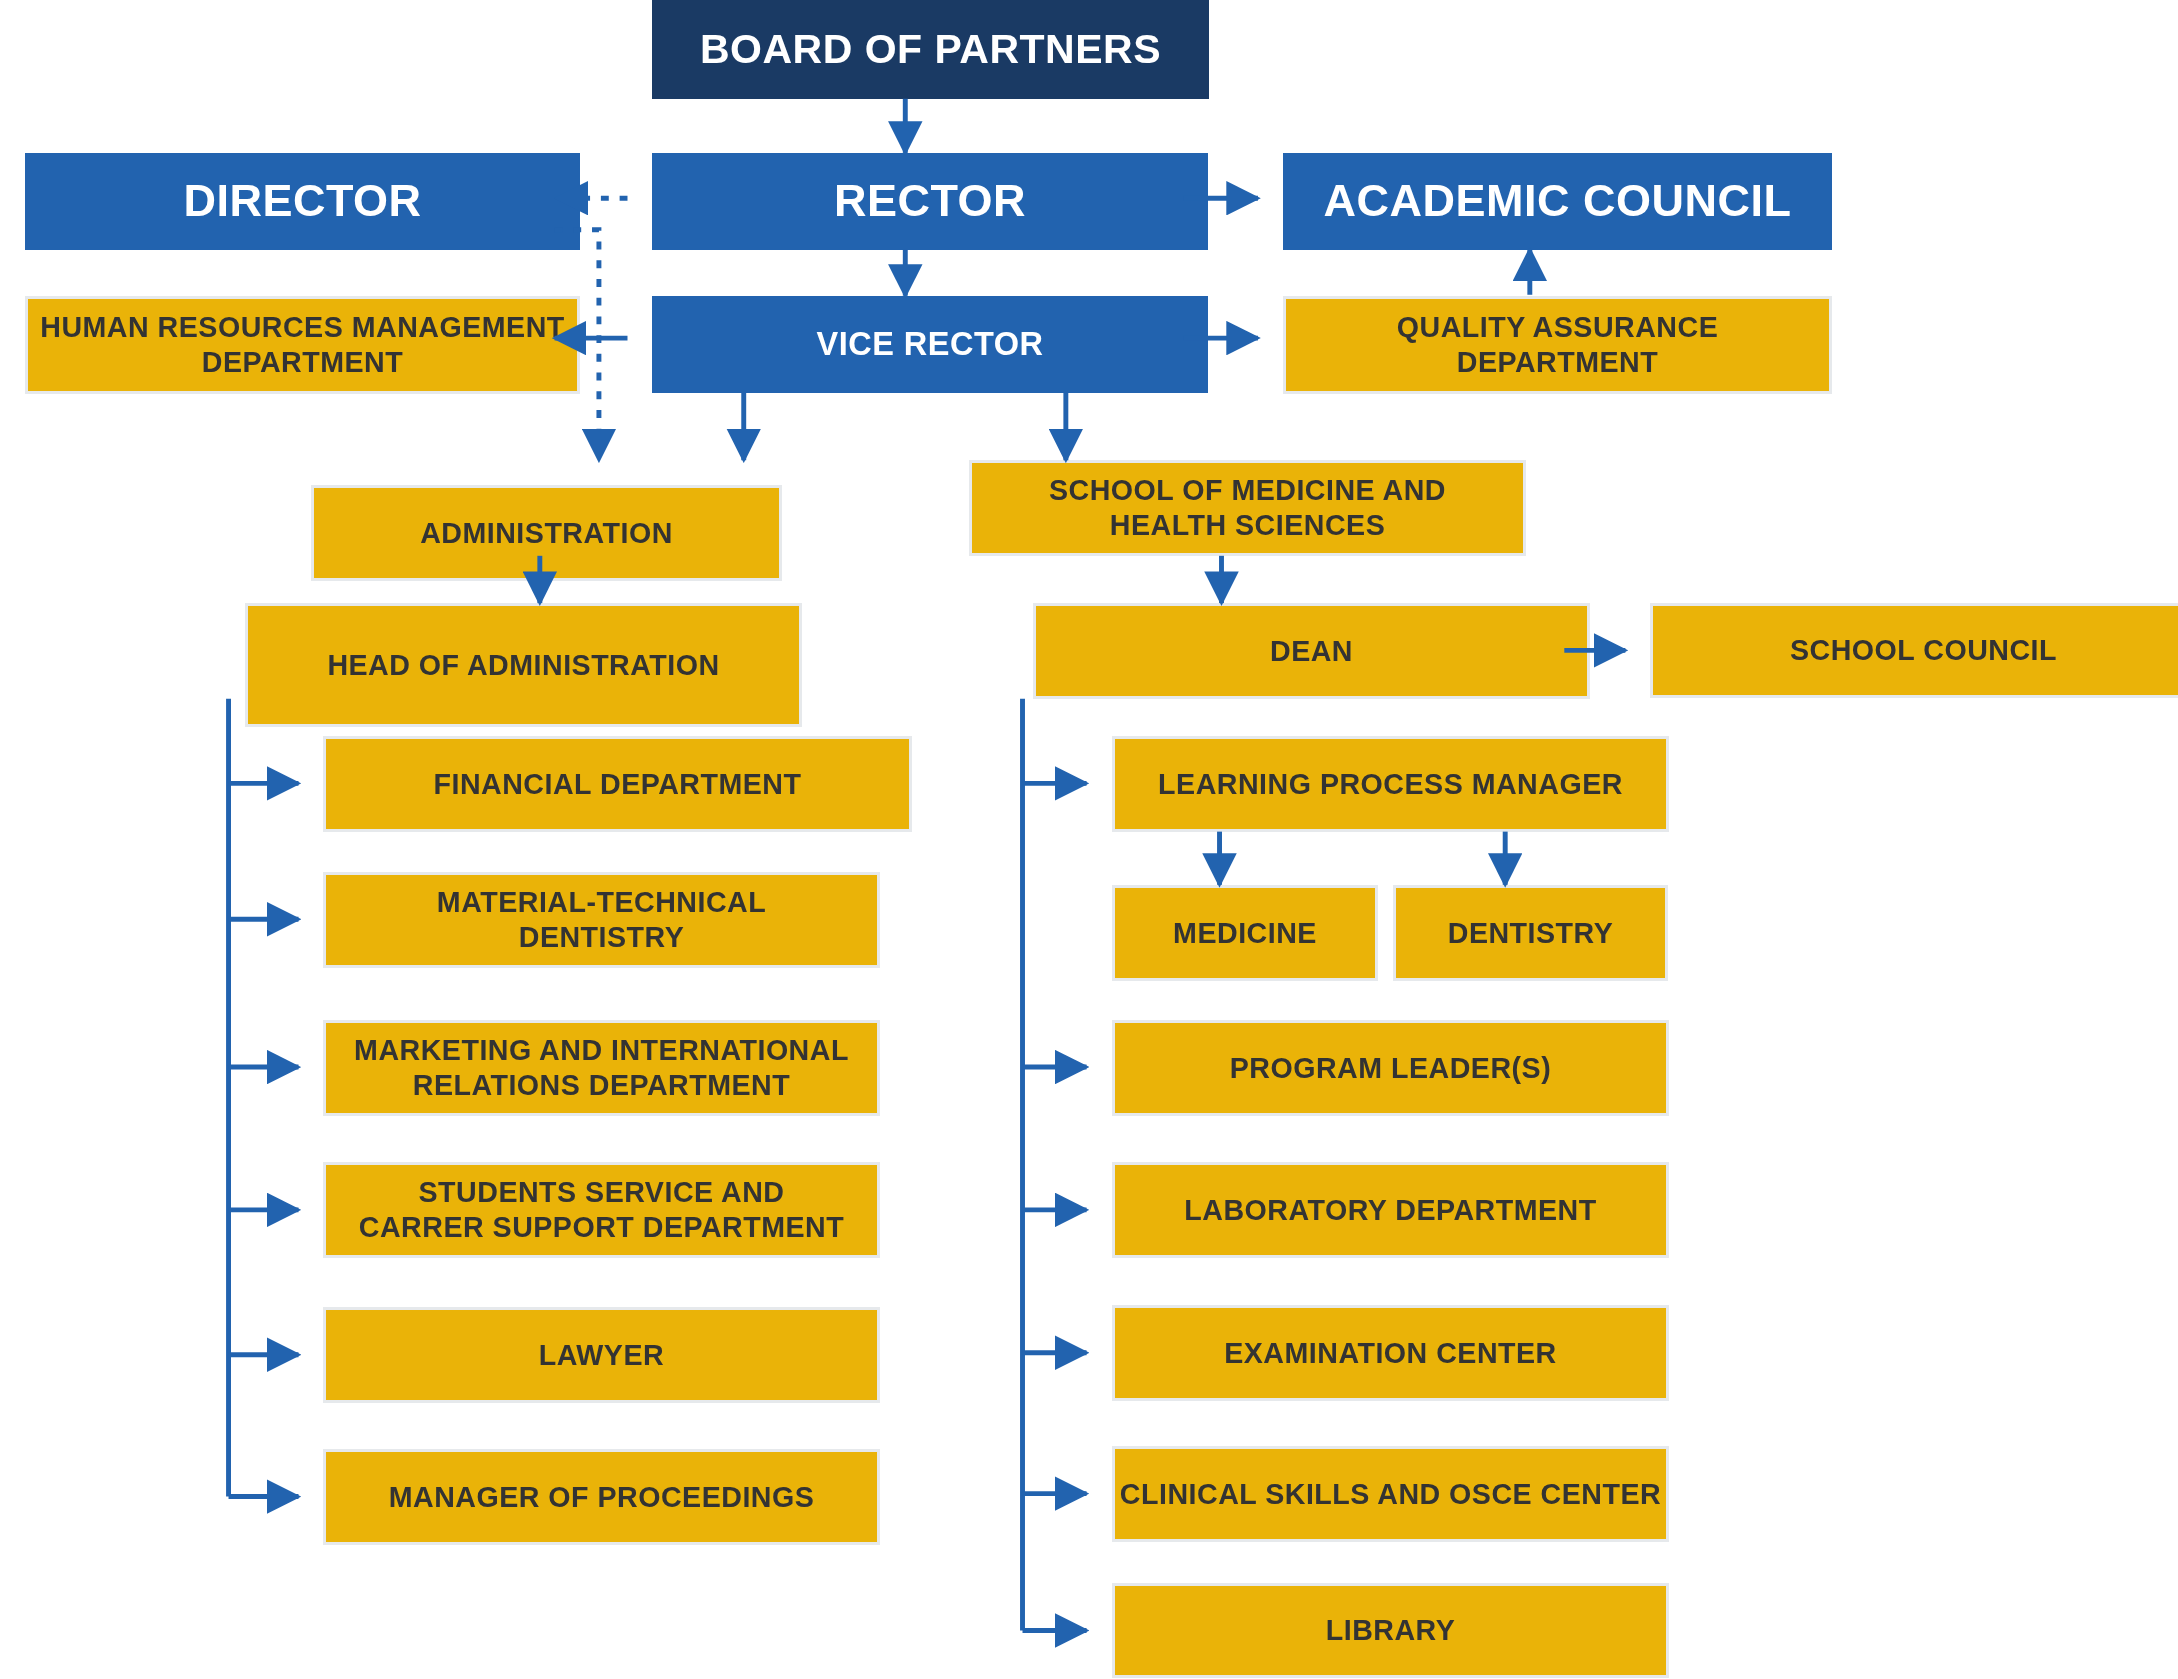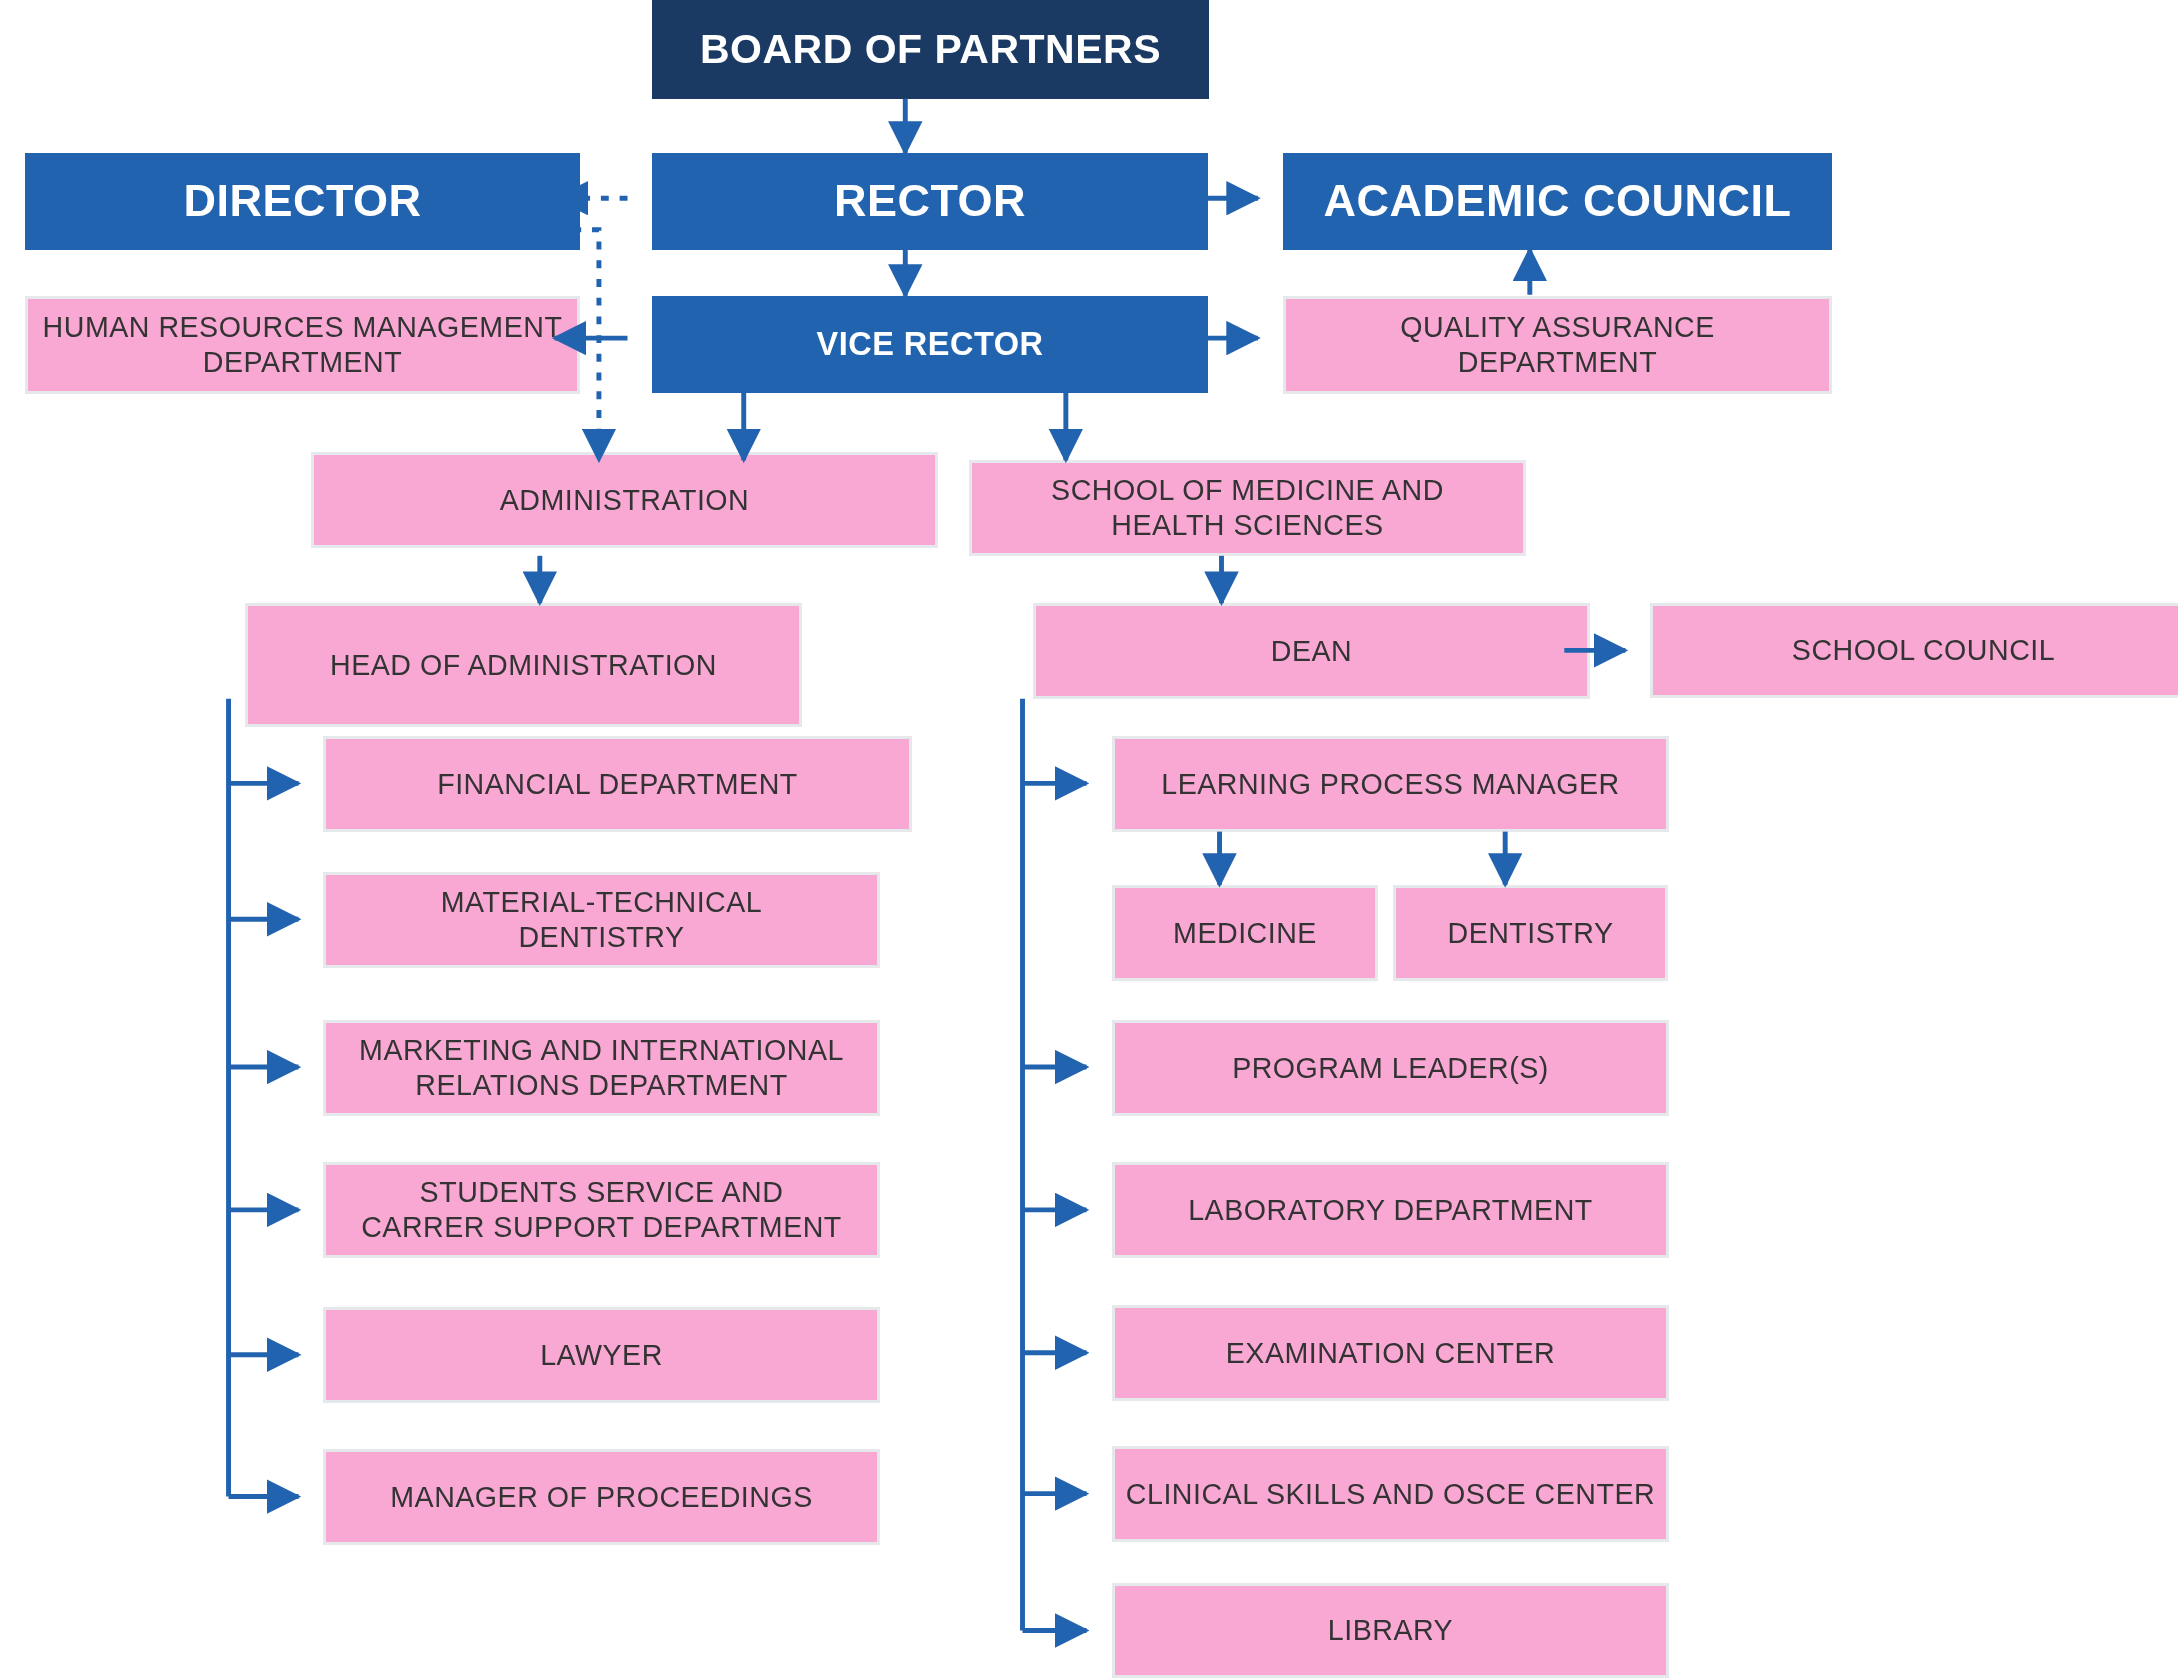--- a/index.html
+++ b/index.html
@@ -40,24 +40,24 @@
     font-size: 41px;
   }
   .box.blue {
     background: #2263AF;
     color: #ffffff;
     font-weight: 700;
     font-size: 45px;
   }
   .box.blue.small { font-size: 32.5px; }
   .box.light {
-    background: #f9a8d4;
+    background: #eab308;
     border: 3px solid #E6E9EC;
     color: #333333;
-    font-weight: 400;
+    font-weight: 700;
     font-size: 28.6px;
   }
 </style>
 </head>
 <body>
 
 <div class="canvas">
 
   <svg class="connectors" viewBox="0 0 2211 1705">
     <defs>
@@ -122,21 +122,21 @@
 DEPARTMENT</span>
     </div>
   <div class="box blue small" style="left:627px;top:296px;width:556px;height:97px">
       <span>VICE RECTOR</span>
     </div>
   <div class="box light" style="left:1258px;top:296px;width:549px;height:98px">
       <span>QUALITY ASSURANCE
 DEPARTMENT</span>
     </div>
 
-  <div class="box light" style="left:286px;top:452px;width:627px;height:96px">
+  <div class="box light" style="left:286px;top:485px;width:471px;height:96px">
       <span>ADMINISTRATION</span>
     </div>
   <div class="box light" style="left:944px;top:460px;width:557px;height:96px">
       <span>SCHOOL OF MEDICINE AND
 HEALTH SCIENCES</span>
     </div>
 
   <div class="box light" style="left:220px;top:603px;width:557px;height:124px">
       <span>HEAD OF ADMINISTRATION</span>
     </div>

